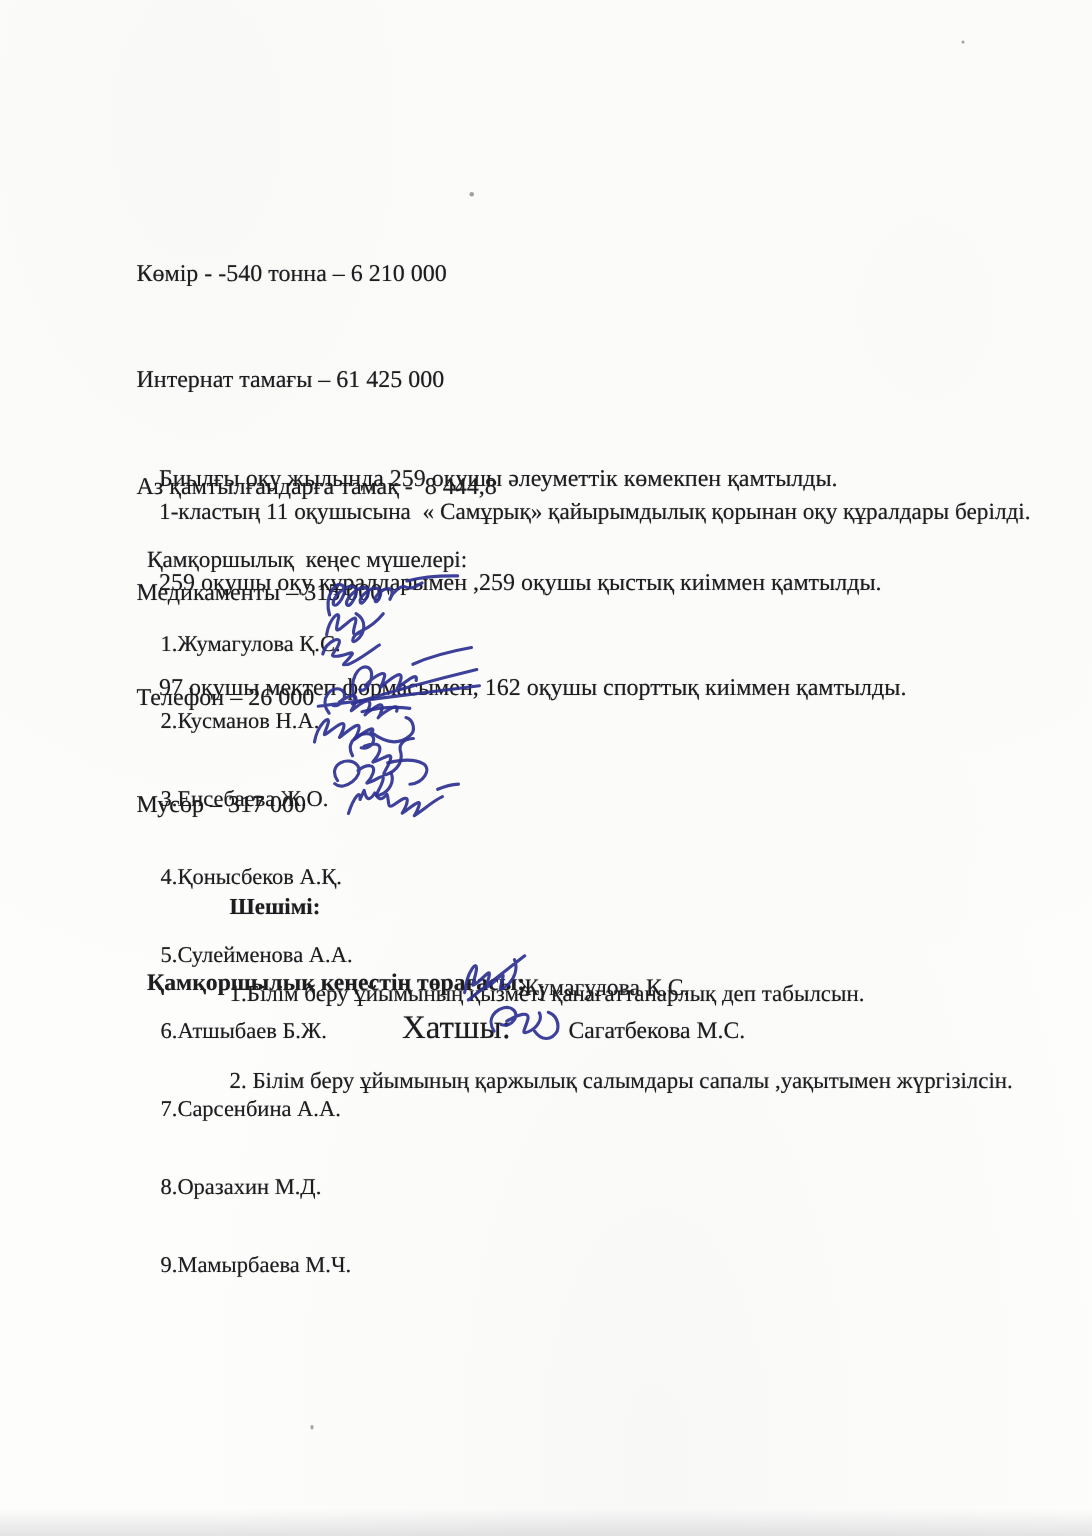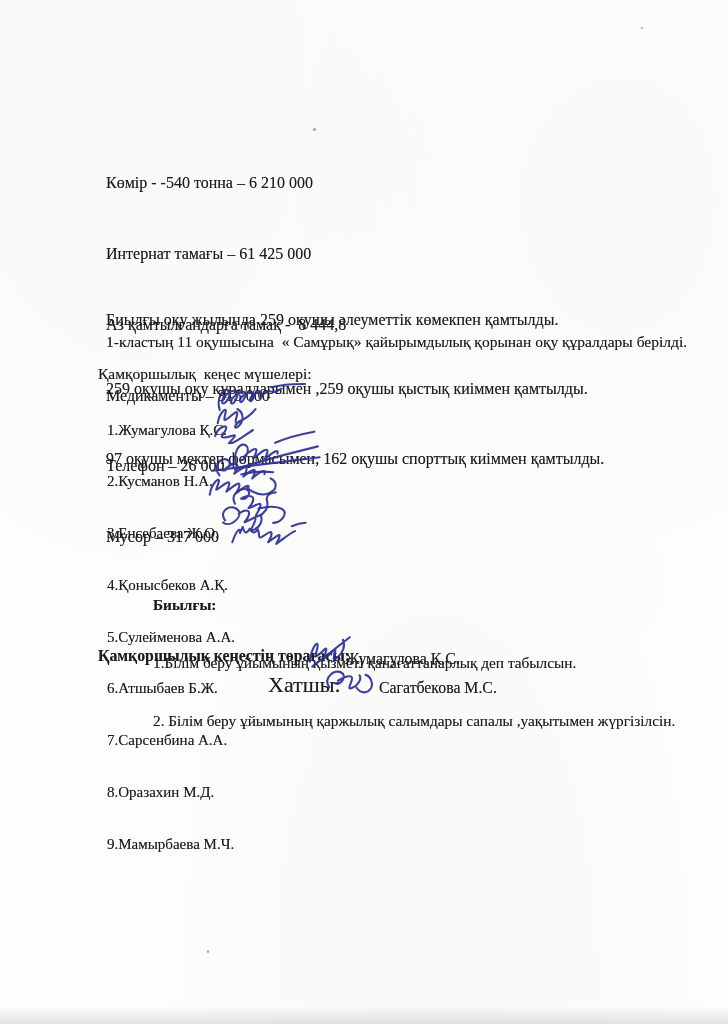--- a/index.html
+++ b/index.html
@@ -18,21 +18,21 @@
       radial-gradient(ellipse at 60% 95%, rgba(110,110,120,0.035), transparent 50%),
       #fdfdfc;
     color:#1d1d20;
   }
   .txt{
     position:absolute;
     color:#1d1d20;
     text-shadow:0 0 0.6px rgba(35,35,40,0.55);
     white-space:pre;
   }
-  .expenses{left:106px;top:124px;font-size:16px;line-height:23.6px;}
+  .expenses{left:91px;top:124px;font-size:16px;line-height:23.6px;}
   .support{left:106px;top:261px;font-size:16px;line-height:23.3px;}
   .samruk{left:106px;top:330px;font-size:15.5px;line-height:23px;}
   .council-heading{left:98px;top:363px;font-size:15.5px;line-height:22px;}
   .members{left:107px;top:387px;font-size:15px;line-height:17.25px;}
   .decision{left:153px;top:556px;font-size:15.3px;line-height:19.4px;}
   .decision .head{font-weight:bold;}
   .chair-label{left:98px;top:646px;font-size:15.8px;font-weight:bold;line-height:20px;}
   .chair-name{left:345px;top:649px;font-size:15.8px;font-weight:normal;line-height:20px;}
   .sec-label{left:268px;top:675px;font-size:22px;font-weight:normal;line-height:20px;}
   .sec-name{left:379px;top:678px;font-size:15.8px;font-weight:normal;line-height:20px;}
@@ -110,21 +110,21 @@
     <path d="M9,18 C4,8 15,2 21,4 C27,7 21,15 15,13 M17,12 C23,10 29,10 27,16 C25,22 19,24 25,22 C31,20 36,16 34,22 C32,28 26,33 32,31 C38,29 43,23 41,16 C40,11 44,8 50,8"></path>
   </svg>
   <svg class="sig" style="left:210px;top:501px;transform:rotate(-3deg);" width="82" height="36" viewBox="0 0 82 36">
     <path d="M15,18 C8,7 24,1 29,9 C33,16 19,26 13,20 M29,12 C35,8 41,8 39,14 C37,20 31,22 37,20 C43,18 47,14 45,20 C43,26 37,31 43,29 C49,27 53,21 51,15 M49,8 C59,6 67,6 73,10 C78,14 72,23 63,23"></path>
   </svg>
   <svg class="sig" style="left:226px;top:519px;transform:rotate(-2deg);" width="86" height="28" viewBox="0 0 86 28">
     <path d="M6,22 C10,11 15,6 14,13 L17,7 C18,13 20,15 24,9 C26,13 28,15 32,10 C34,14 31,21 37,17 C43,13 47,11 45,17 C43,23 39,25 45,21 C51,17 55,14 53,19 C51,25 47,27 53,23 C59,19 64,15 69,13 M66,8 C71,6 76,5 80,5"></path>
   </svg>
 
   <div class="txt decision">
-    <div class="head">Биылғы:</div>
+    <div class="head">Шешімі:</div>
     <div>1.Білім беру ұйымының қызметі қанағаттанарлық деп табылсын.</div>
     <div>2. Білім беру ұйымының қаржылық салымдары сапалы ,уақытымен жүргізілсін.</div>
   </div>
 
   <div class="txt chair-label">Қамқоршылық кеңестің төрағасы:</div>
   <svg class="sig" style="left:303px;top:635px;transform:rotate(-5deg);" width="54" height="34" viewBox="0 0 54 34">
     <path d="M6,25 C9,10 17,3 15,11 C13,19 9,23 15,19 C21,15 25,10 23,16 C21,22 18,25 24,21 C30,17 34,12 32,18 C30,24 28,27 34,23 C40,19 43,12 41,6 M8,30 L48,4"></path>
   </svg>
   <div class="txt chair-name">Жумагулова К.С.</div>
 

